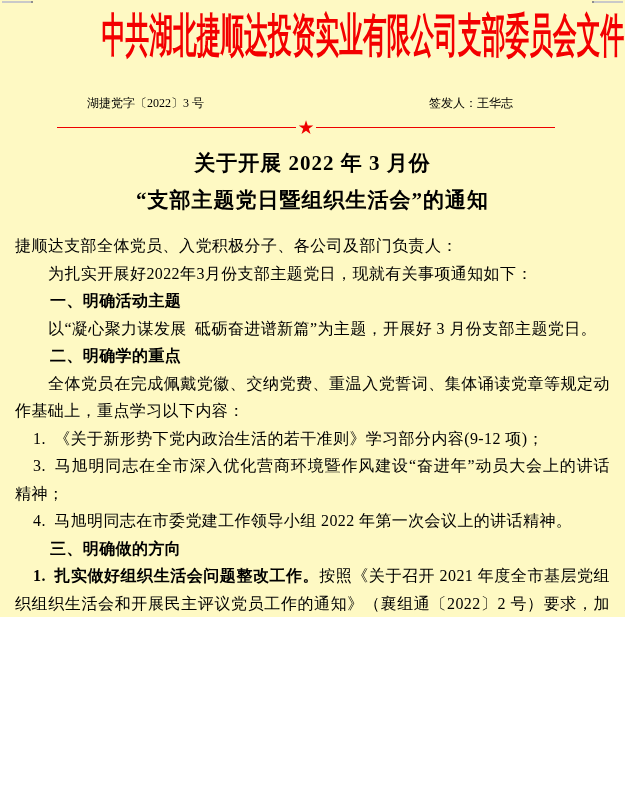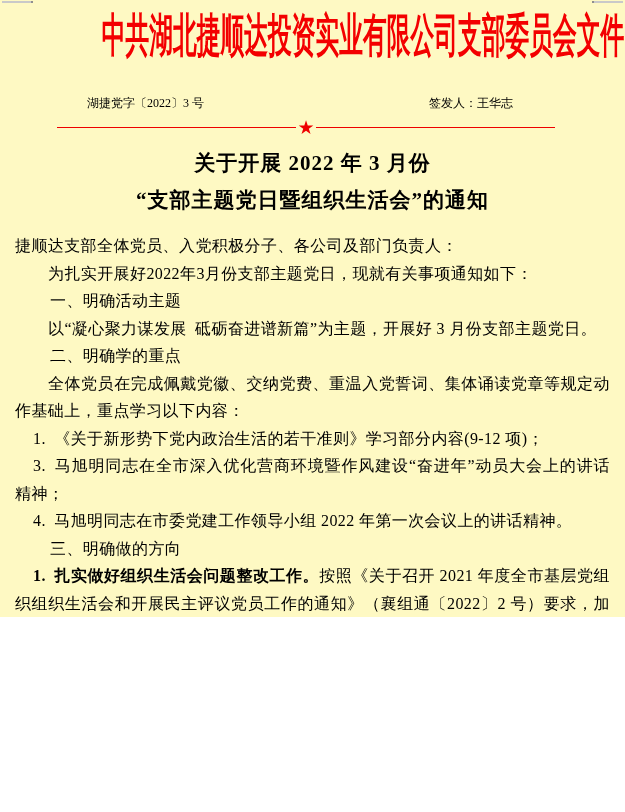--- a/index.html
+++ b/index.html
@@ -88,21 +88,21 @@
   .body-text {
     margin: 13px 15px 0 15px;
     font-size: 16px;
     line-height: 27.5px;
     letter-spacing: 0.4px;
     text-align: justify;
   }
   .body-text p { margin: 0; }
   .no-indent  { text-indent: 0; }
   .indent     { text-indent: 33px; }
-  .heading    { text-indent: 35px; font-weight: normal; }
+  .heading    { text-indent: 35px; font-weight: bold; }
   .list-item  { text-indent: 18px; }
   .s3para     { text-indent: 18px; }
   .s3para b   { font-weight: bold; }
 </style>
 </head>
 <body>
 
 <div class="page">
 
   <div class="artifact artifact-left"></div>

